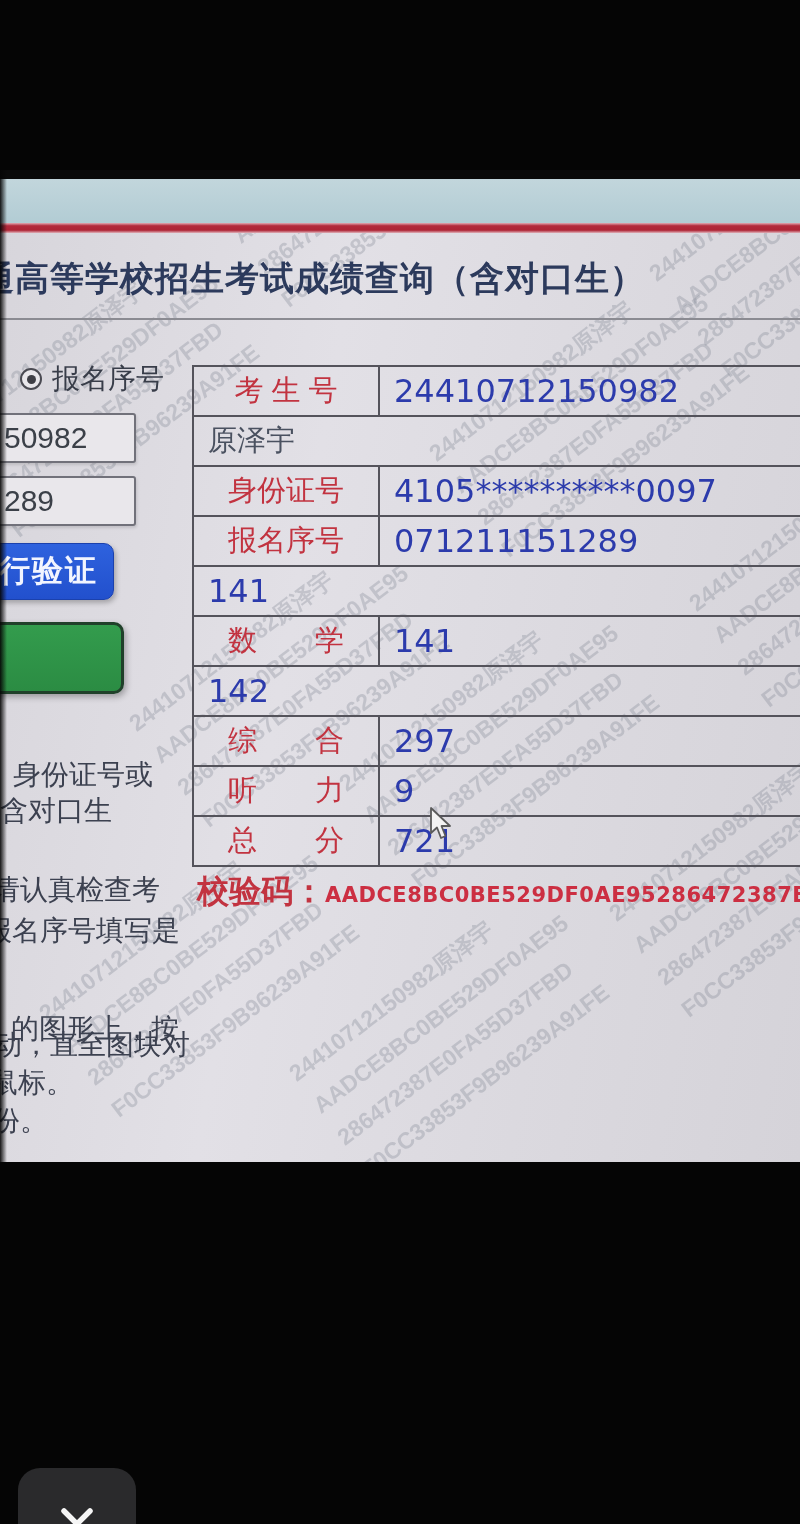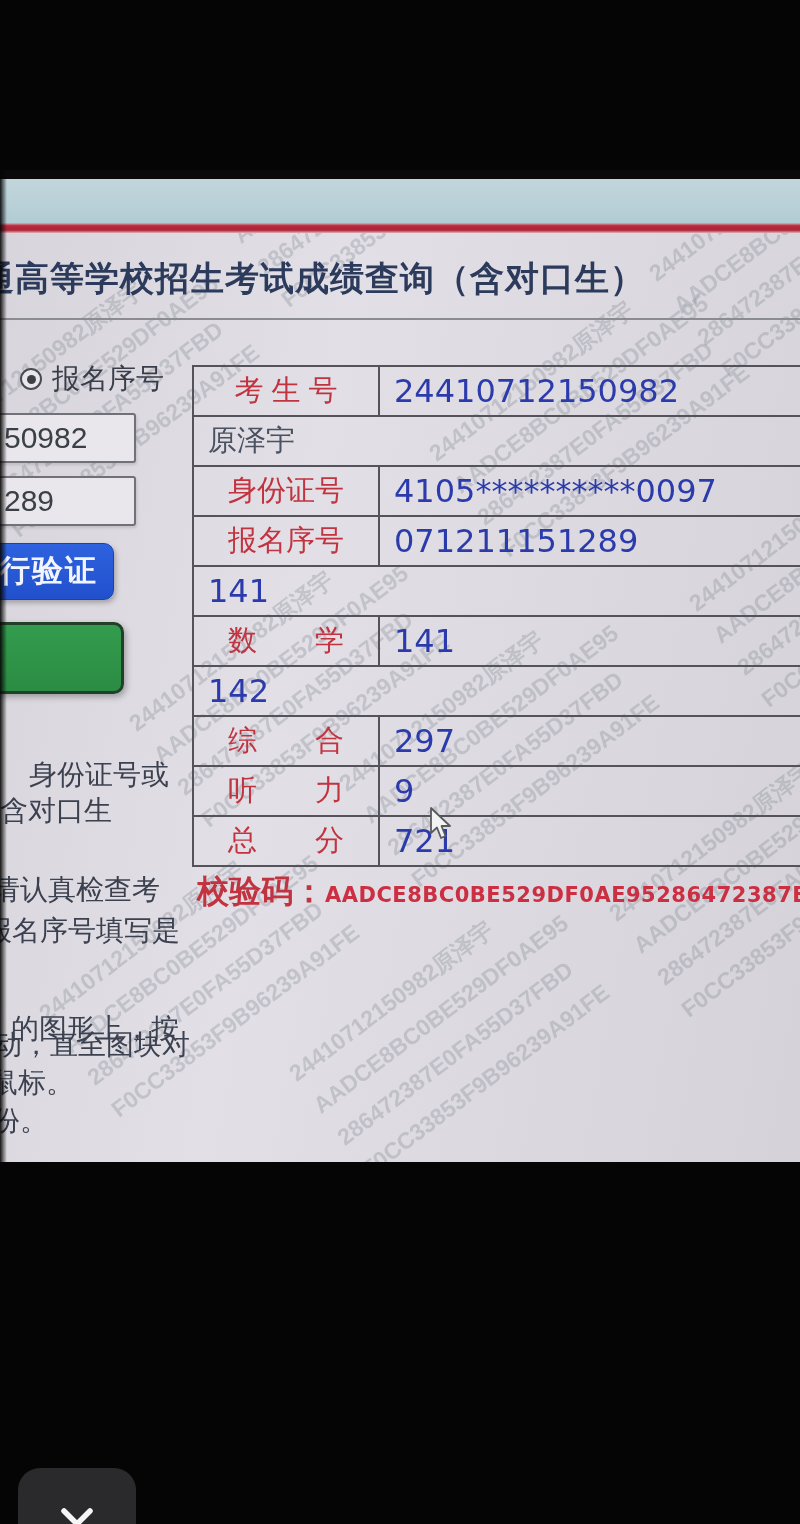--- a/index.html
+++ b/index.html
@@ -212,21 +212,21 @@
         <span class="radio-label">报名序号</span>
       </div>
 
       <div class="text-input input-reg">50982</div>
       <div class="text-input input-code">289</div>
 
       <div class="btn-verify">进行验证</div>
       <div class="btn-query"></div>
 
       <div id="instr-container">
-          <div class="instr" style="left: 29px; top: 586px;">身份证号或</div>
+          <div class="instr" style="left: 13px; top: 586px;">身份证号或</div>
           <div class="instr" style="left: 0px; top: 622px;">含对口生</div>
           <div class="instr" style="left: -8px; top: 701px;">请认真检查考</div>
           <div class="instr" style="left: -16px; top: 742px;">报名序号填写是</div>
           <div class="instr" style="left: 3px; top: 840px; padding-left: 8px;">的图形上，按</div>
           <div class="instr" style="left: -6px; top: 856px;">动，直至图块对</div>
           <div class="instr" style="left: -10px; top: 894px;">鼠标。</div>
           <div class="instr" style="left: -8px; top: 932px;">份。</div>
         </div>
     </div>
 

